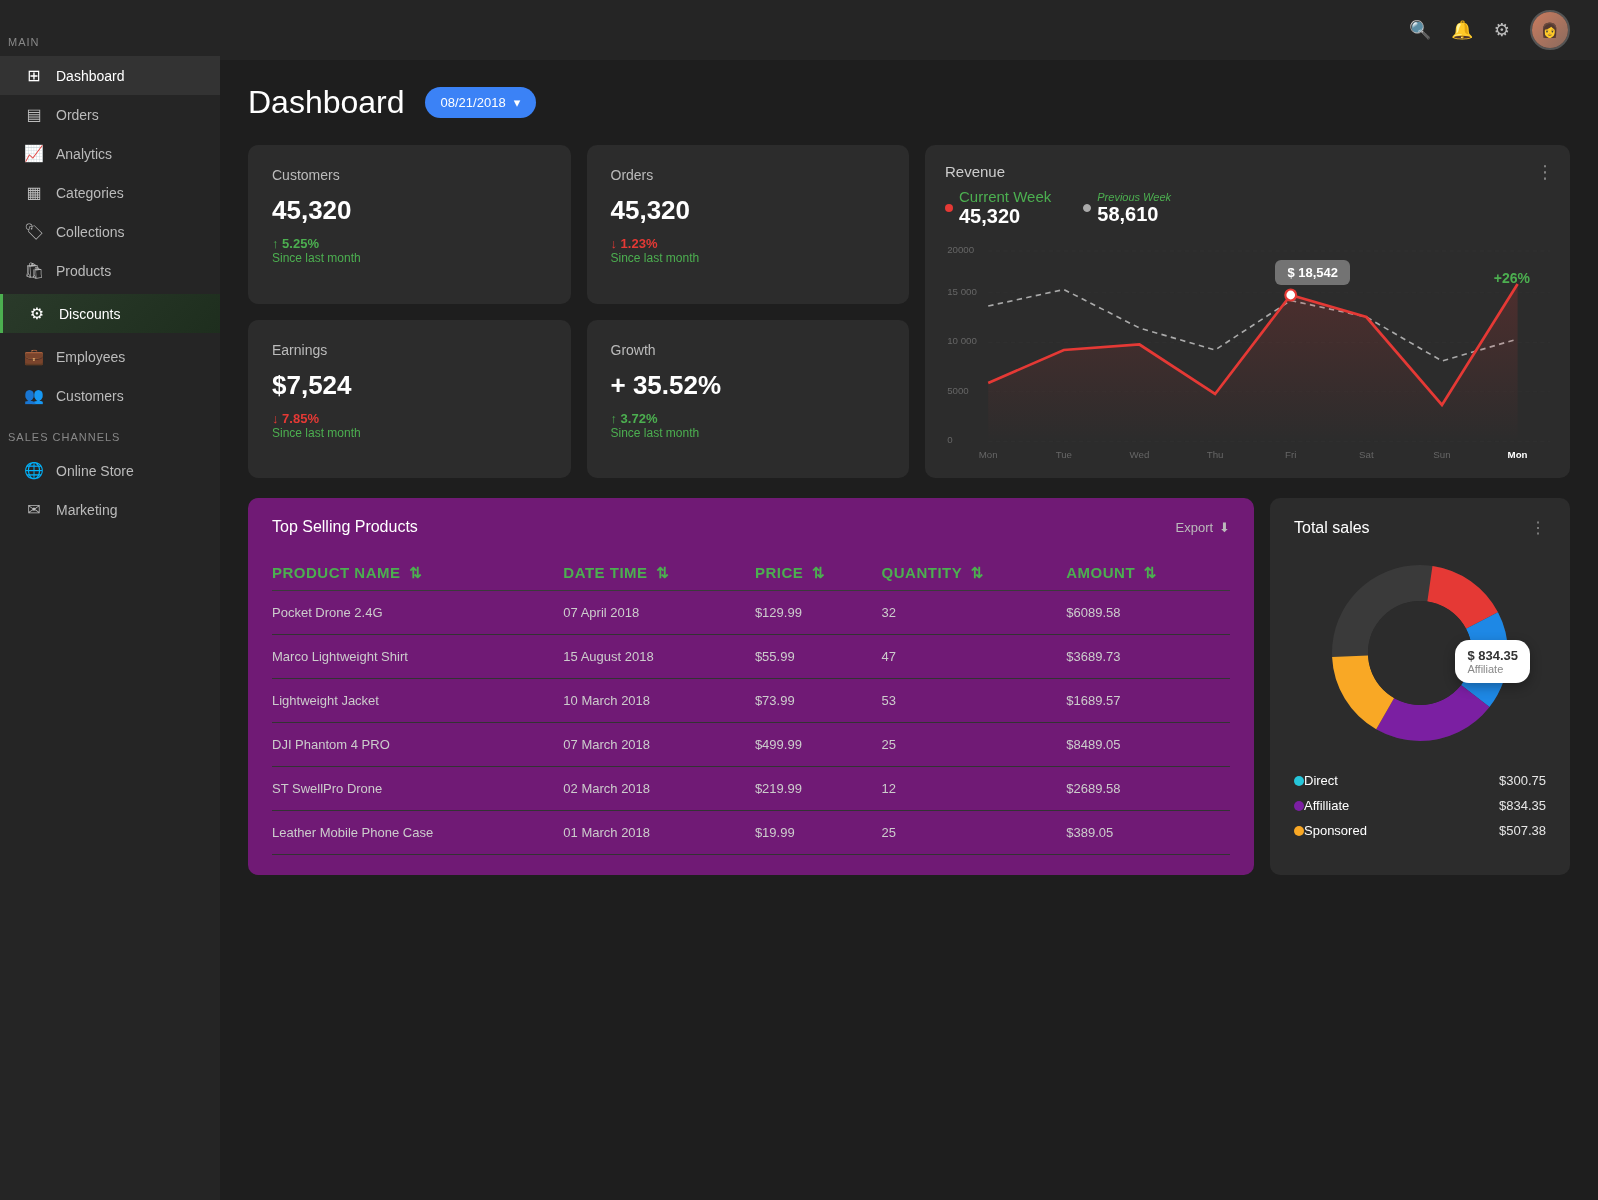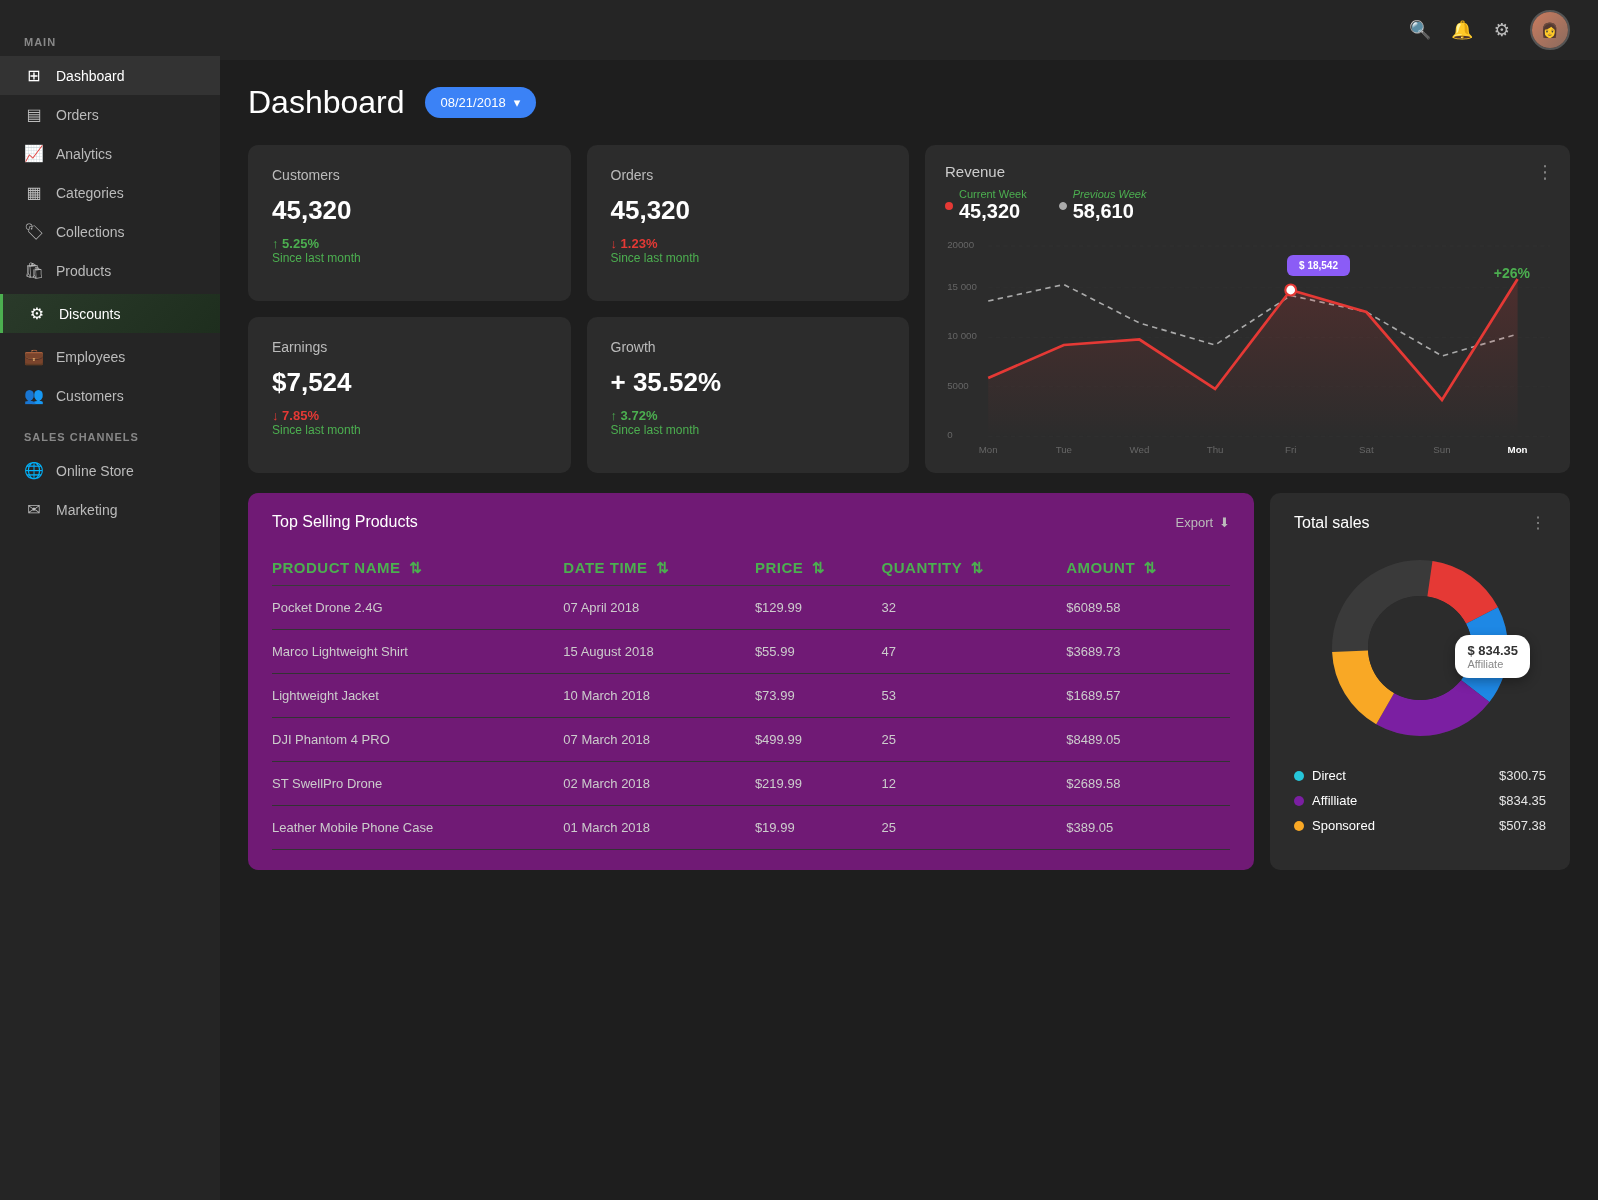--- a/index.html
+++ b/index.html
@@ -20,22 +20,22 @@
       flex-shrink: 0;
       padding: 20px 0;
       display: flex;
       flex-direction: column;
       overflow-y: auto;
     }
     .sidebar-section-label {
       font-size: 11px;
       color: #888;
       letter-spacing: 1px;
-      font-weight: 700;
-      padding: 16px 24px 8px;
+      font-weight: 400;
+      padding: 16px 8px 8px;
     }
     .sidebar-item {
       display: flex;
       align-items: center;
       gap: 12px;
       padding: 10px 24px;
       cursor: pointer;
       color: #bbb;
       font-size: 14px;
       border-radius: 0;
@@ -204,25 +204,25 @@
     }
     .chart-container {
       position: relative;
       height: 220px;
       margin-top: 8px;
     }
     .chart-tooltip {
       position: absolute;
       top: 20px;
       right: 200px;
-      background: #8b5cf6;
+      background: #737373;
       color: #fff;
       padding: 5px 12px;
       border-radius: 6px;
-      font-size: 10px;
+      font-size: 13px;
       font-weight: 600;
       white-space: nowrap;
     }
     .chart-percent {
       position: absolute;
       top: 30px;
       right: 20px;
       color: #4caf50;
       font-size: 14px;
       font-weight: 700;
@@ -338,21 +338,21 @@
     }
     .sales-legend-item {
       display: flex;
       align-items: center;
       justify-content: space-between;
       font-size: 13px;
     }
     .sales-legend-left {
       display: flex;
       align-items: center;
-      gap: 8px;
+      gap: 0;
     }
     .sales-dot {
       width: 10px;
       height: 10px;
       border-radius: 50%;
     }
     .sales-value {
       color: #e5e5e5;
     }
   </style>
@@ -446,21 +446,21 @@
       <div class="card-label">Since last month</div>
     </div>
 
     <div class="revenue-card">
       <div class="card-title">Revenue</div>
       <span class="revenue-menu">⋮</span>
       <div class="revenue-legend">
         <div class="legend-item">
           <span class="legend-dot current"></span>
           <div>
-            <div style="font-size:11px;color:#4caf50;text-align:right;">Current Week</div>
+            <div style="font-size:15px;color:#4caf50;text-align:right;">Current Week</div>
             <div class="legend-value">45,320</div>
           </div>
         </div>
         <div class="legend-item">
           <span class="legend-dot previous"></span>
           <div>
             <div style="font-size:11px;color:#4caf50;font-style:italic;">Previous Week</div>
             <div class="legend-value">58,610</div>
           </div>
         </div>

